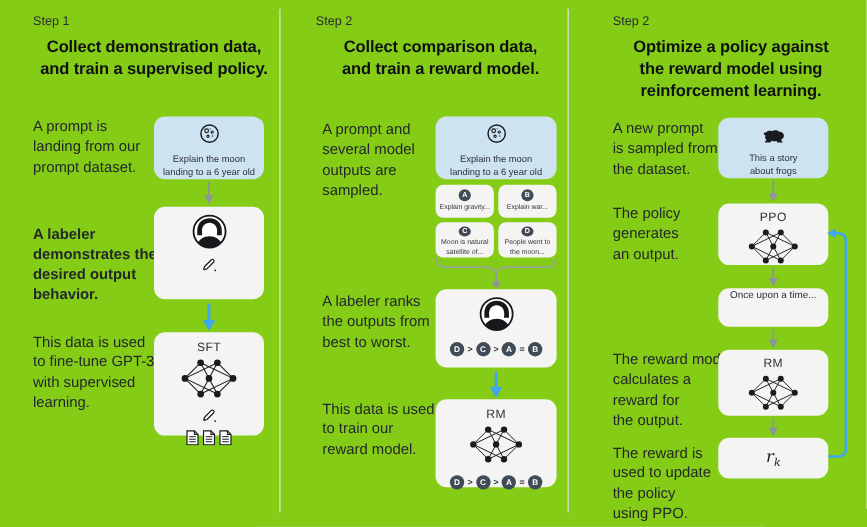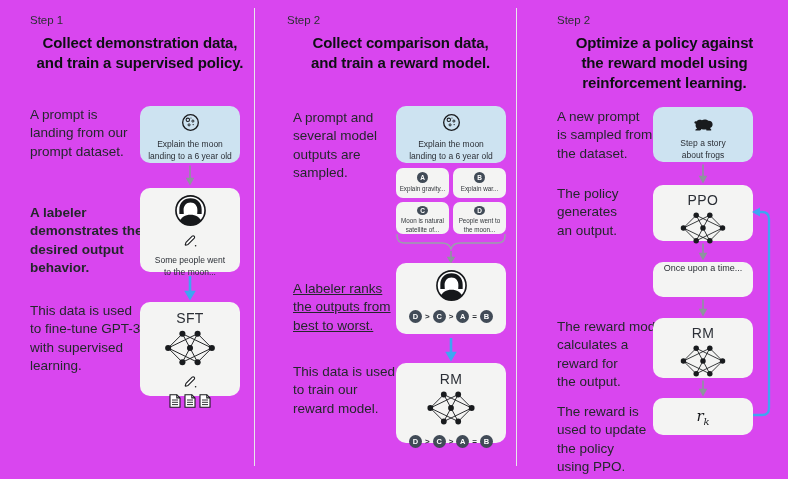--- a/index.html
+++ b/index.html
@@ -1,27 +1,27 @@
 <!DOCTYPE html>
 <html><head>
 <meta charset="utf-8">
 <style>
   html,body{margin:0;padding:0;background:#fff;}
-  .canvas{position:relative;width:788px;height:479px;background:#d946ef;overflow:hidden;
+  .canvas{position:relative;width:788px;height:479px;background:#84cc16;overflow:hidden;
           font-family:"Liberation Sans","DejaVu Sans",sans-serif;color:#202123;}
   .divider{position:absolute;top:8px;height:458px;width:1px;background:#e7e8ea;}
   .step{position:absolute;top:14px;font-size:11.5px;color:#2c2f33;}
   .title{position:absolute;top:33px;margin:0;font-size:15px;font-weight:700;color:#0e1013;
          line-height:1.33;white-space:pre-line;letter-spacing:-0.1px;text-align:center;}
   .cap{position:absolute;margin:0;font-size:13.5px;color:#24272c;line-height:1.37;white-space:pre-line;}
   .box{position:absolute;border-radius:10px;display:flex;flex-direction:column;align-items:center;box-sizing:border-box;}
   .box.blue{background:#cde3f1;justify-content:flex-end;}
   .box.gray{background:#f4f4f3;}
   .box-text{font-size:8.5px;color:#2b2f36;text-align:center;line-height:1.4;white-space:pre-line;margin-top:2px;}
-  .model-label{font-size:14px;color:#2b2f36;letter-spacing:0.4px;}
+  .model-label{font-size:11px;color:#2b2f36;letter-spacing:0.4px;}
   .mini{position:absolute;background:#f4f4f3;border-radius:7px;display:flex;flex-direction:column;
         align-items:center;padding-top:4px;box-sizing:border-box;}
   .mini-circle{width:11px;height:11px;border-radius:50%;background:#414b57;color:#fff;font-size:6.5px;
         font-weight:700;display:flex;align-items:center;justify-content:center;}
   .mini-text{font-size:6.3px;color:#33373c;text-align:center;line-height:1.35;white-space:pre-line;margin-top:2px;}
   .rank{display:flex;align-items:center;gap:2px;}
   .rank-circle{width:13px;height:13px;border-radius:50%;background:#414b57;color:#fff;font-size:7.5px;
         font-weight:700;display:flex;align-items:center;justify-content:center;}
   .rank-sep{font-size:8px;color:#2b2f36;font-weight:700;margin:0 1px;}
   .abs{position:absolute;}
@@ -88,22 +88,20 @@
             <path d="M17,21.5 c5.5,0 9.5,2.8 11.5,7 l0,6 -23,0 0,-6 c2,-4.2 6,-7 11.5,-7 z"></path>
           </g>
         </svg>
       </span>
       <span style="margin:2px 0;">
         <svg width="14" height="13" viewBox="0 0 14 13">
           <path d="M2.2,10.8 L3,8.3 L9.2,2.1 A1.5,1.5 0 0 1 11.3,4.2 L5.1,10.4 L2.6,11.2 Z" fill="#fff" stroke="#191b1e" stroke-width="1.1" stroke-linejoin="round"></path>
           <circle cx="12.6" cy="11.8" r="0.8" fill="#191b1e"></circle>
         </svg>
       </span>
-      <div class="box-text">Some people went
-to the moon...</div>
     </div>
 
     <span class="abs" style="left:183px;top:275px;">
       <svg width="14" height="26" viewBox="0 0 14 26">
           <line x1="7" y1="1" x2="7" y2="17" stroke="#3ea6f2" stroke-width="2.6"></line>
           <path d="M7,25.5 L1.2,15.8 L12.8,15.8 Z" fill="#3ea6f2"></path>
         </svg>
     </span>
 
     <div class="box gray" style="left:140px;top:302px;width:100px;height:94px;padding-top:8px;">
@@ -152,21 +150,21 @@
 
   <section>
     <div class="step" style="left:287px;">Step 2</div>
     <h2 class="title" style="left:293px;width:215px;">Collect comparison data,
 and train a reward model.</h2>
 
     <p class="cap" style="left:293px;top:109px;width:106px;">A prompt and
 several model
 outputs are
 sampled.</p>
-    <p class="cap" style="left:293px;top:280px;width:110px;text-decoration:underline;">A labeler ranks
+    <p class="cap" style="left:293px;top:265px;width:110px;">A labeler ranks
 the outputs from
 best to worst.</p>
     <p class="cap" style="left:293px;top:363px;width:110px;">This data is used
 to train our
 reward model.</p>
 
     <div class="box blue" style="left:396px;top:106px;width:110px;height:57px;">
       <span>
         <svg width="21" height="21" viewBox="0 0 22 22">
           <circle cx="11" cy="11" r="8.2" fill="none" stroke="#191b1e" stroke-width="1.4"></circle>
@@ -295,21 +293,21 @@
 used to update
 the policy
 using PPO.</p>
 
     <div class="box blue" style="left:653px;top:107px;width:100px;height:55px;">
       <span>
         <svg width="21" height="14" viewBox="0 0 24 16">
           <path d="M3.2,6.5 C2.2,6.6 1.4,5.9 1.6,4.9 C1.8,3.9 2.9,3.6 3.8,4 C5.2,2.2 8,1.6 10.2,2.6 C12,1.2 15.6,1.4 17.6,3.2 C20.4,3 22.6,5 22.4,7.6 C22.3,9.4 21.2,10.8 19.4,11.4 L20.8,13.2 C21.2,13.8 20.8,14.4 20.1,14.4 L16.2,14.4 C15.2,14.4 14.8,13.6 15.2,12.9 C13.4,13.3 11.2,13.2 9.6,12.5 C9.2,13.5 8.2,14.4 6.8,14.4 L3.4,14.4 C2.6,14.4 2.4,13.6 3,13.1 L4.6,11.9 C3,10.7 2.6,8.4 3.2,6.5 Z" fill="#191b1e"></path>
         </svg>
       </span>
-      <div class="box-text">Step a story
+      <div class="box-text">This a story
 about frogs</div>
     </div>
 
     <span class="abs" style="left:697px;top:164px;">
       <svg width="12" height="20" viewBox="0 0 12 20">
           <line x1="6" y1="0.5" x2="6" y2="12.5" stroke="#8d949d" stroke-width="1.6"></line>
           <path d="M6,19.5 L1.7,11.8 L10.3,11.8 Z" fill="#8d949d"></path>
         </svg>
     </span>
 

